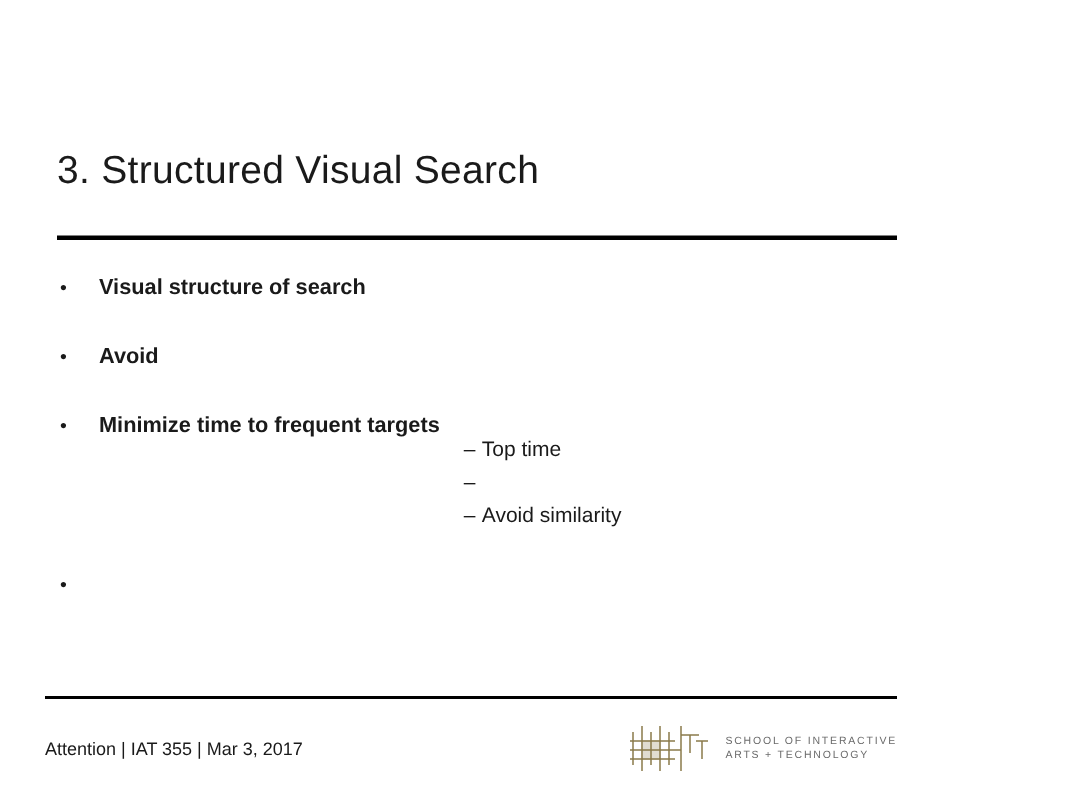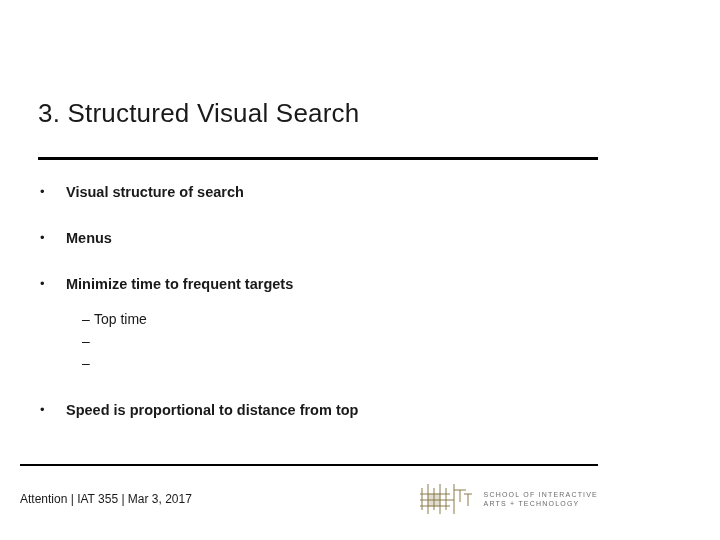--- a/index.html
+++ b/index.html
@@ -10,22 +10,22 @@
   .rule-thick { border: none; border-top: 3px solid #000; margin-top: 28px; }
   .content { padding-top: 22px; font-size: 14.5px; }
   ul.top { list-style: none; }
   ul.top > li { display: flex; align-items: flex-start; margin-bottom: 26px; }
   ul.top > li:last-child { margin-bottom: 0; }
   .dot { font-size: 13px; line-height: 20px; width: 28px; flex: 0 0 28px; text-align: left; padding-left: 2px; }
   .top-text { font-weight: 700; line-height: 20px; }
   ul.sub { list-style: none; margin-top: 14px; margin-left: 0; }
   ul.sub li { display: flex; align-items: flex-start; font-weight: 400; font-size: 14px; line-height: 22px; }
   .dash { width: 28px; flex: 0 0 28px; text-align: left; padding-left: 16px; }
-  .indent-block { display: flex; flex-direction: column; }
-  .footer { position: absolute; left: 20px; right: 38px; bottom: 26px; }
+  .indent-block { display: flex; }
+  .footer { position: absolute; left: 30px; right: 38px; bottom: 26px; }
   .rule-thin { border: none; border-top: 2px solid #000; margin-bottom: 18px; }
   .footer-row { display: flex; align-items: center; justify-content: space-between; }
   .footer-text { font-size: 12px; font-weight: 400; color: #1a1a1a; }
   .logo { display: flex; align-items: center; gap: 10px; }
   .logo-text { font-size: 7px; letter-spacing: 1.2px; line-height: 9px; color: #6b6b6b; text-align: left; }
   svg.logo-mark { display: block; }
 </style>
 </head>
 <body>
 
@@ -36,43 +36,43 @@
   </div>
 
   <div class="content">
     <ul class="top">
       <li>
         <span class="dot">•</span>
         <span class="top-text">Visual structure of search</span>
       </li>
       <li>
         <span class="dot">•</span>
-        <span class="top-text">Menus</span>
+        <span class="top-text">Avoid</span>
       </li>
       <li>
         <span class="dot">•</span>
         <div class="indent-block">
           <span class="top-text">Minimize time to frequent targets</span>
           <ul class="sub">
             <li>
               <span class="dash">–</span>
               <span>Top time</span>
             </li>
             <li>
               <span class="dash">–</span>
             </li>
             <li>
               <span class="dash">–</span>
+              <span>Avoid similarity</span>
             </li>
           </ul>
         </div>
       </li>
       <li>
         <span class="dot">•</span>
-        <span class="top-text">Speed is proportional to distance from top</span>
       </li>
     </ul>
   </div>
 
   <div class="footer">
     <hr class="rule-thin">
     <div class="footer-row">
       <div class="footer-text">Attention | IAT 355  |  Mar 3, 2017</div>
       <div class="logo">
         <svg class="logo-mark" width="54" height="30" viewBox="0 0 54 30">

